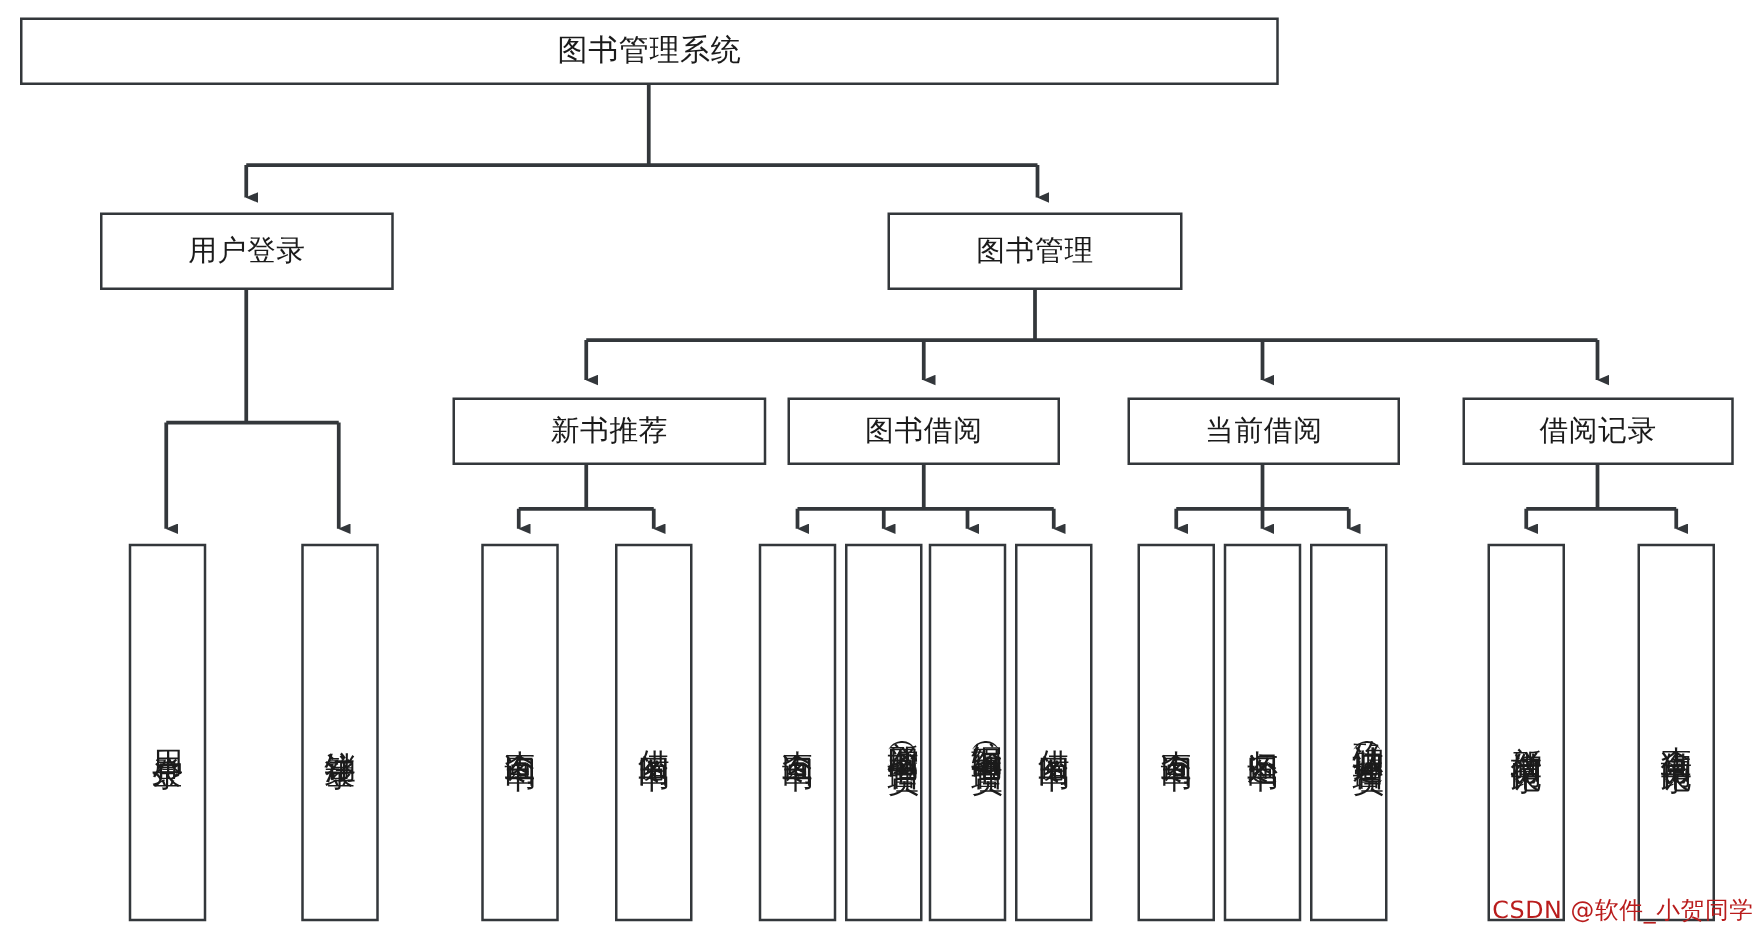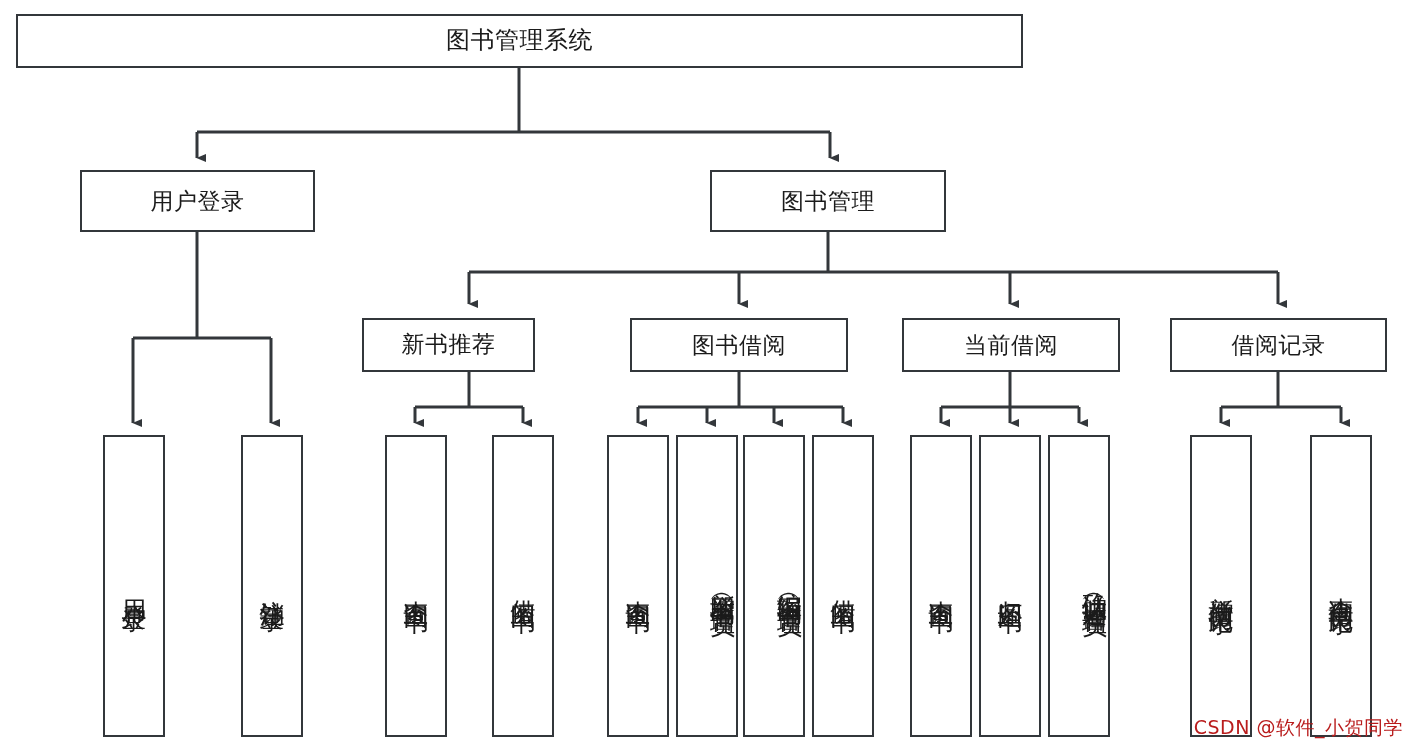--- a/index.html
+++ b/index.html
@@ -127,25 +127,25 @@
     </g>
   </svg>
 
   <div class="node horiz root" style="left:16px; top:14px; width:1007px; height:54px;">
     <span>图书管理系统</span>
   </div>
 
   <div class="node horiz" style="left:80px; top:170px; width:235px; height:62px;">
     <span>用户登录</span>
   </div>
-  <div class="node horiz" style="left:710px; top:170px; width:236px; height:62px;">
+  <div class="node horiz" style="left:710px; top:170px; width:236px; height:62px;font-family:Liberation Serif, serif;">
     <span>图书管理</span>
   </div>
 
-  <div class="node horiz" style="left:362px; top:318px; width:173px; height:54px;font-family:Liberation Serif, serif;">
+  <div class="node horiz" style="left:362px; top:318px; width:251px; height:54px;">
     <span>新书推荐</span>
   </div>
   <div class="node horiz" style="left:902px; top:318px; width:218px; height:54px;">
     <span>当前借阅</span>
   </div>
   <div class="node horiz" style="left:630px; top:318px; width:218px; height:54px;">
     <span>图书借阅</span>
   </div>
   <div class="node horiz" style="left:1170px; top:318px; width:217px; height:54px;justify-content:center;">
     <span>借阅记录</span>

